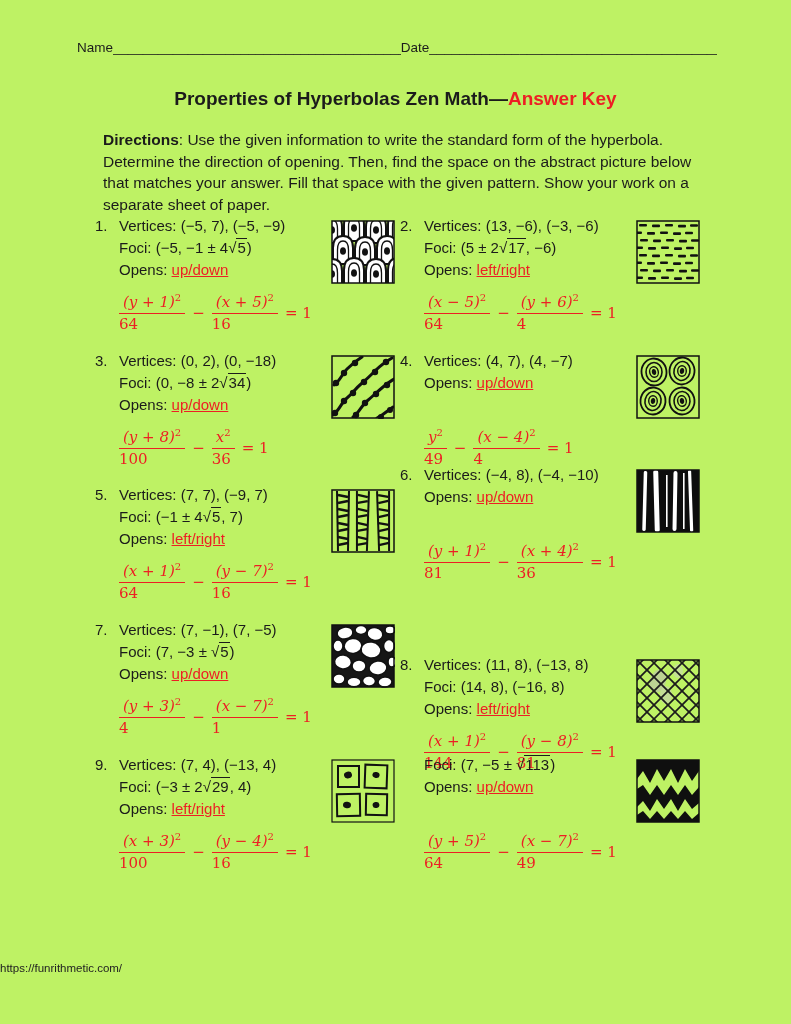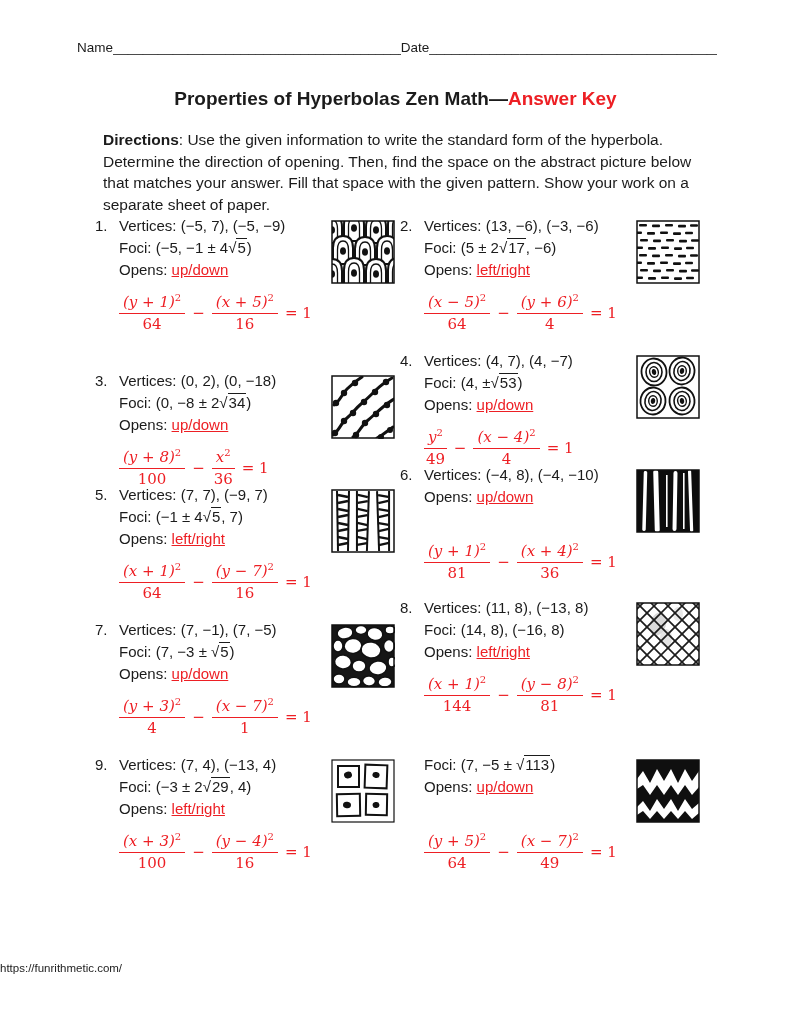--- a/index.html
+++ b/index.html
@@ -1,18 +1,18 @@
 <!DOCTYPE html>
 <html style="--red: #ed1f24;"><head>
 <meta charset="utf-8">
 <style>
   :root { --red:#ed1f24; --ink:#1b1b1b; }
   * { margin:0; padding:0; box-sizing:border-box; }
   body { background:#888; font-family:"Liberation Sans", sans-serif; color:var(--ink); }
-  .page { position:relative; width:791px; height:1024px; background:#ffffff; margin:0 auto; overflow:hidden;padding-left:8px; }
+  .page { position:relative; width:791px; height:1024px; background:#bef264; margin:0 auto; overflow:hidden;padding-left:8px; }
 
   .header { position:absolute; top:40px; left:77px; right:74px; display:flex; font-size:13.5px; white-space:nowrap; }
   .fill-line { flex:1; overflow:hidden; letter-spacing:0; }
 
   .title { position:absolute; top:88px; left:0; width:100%; text-align:center; font-size:19px; font-weight:bold; }
   .title .red { color:var(--red);text-align:center; }
 
   .directions { position:absolute; top:129px; left:95px; width:614px; font-size:15.5px; line-height:21.5px;margin-left:8px; }
 
   .problem { position:absolute; width:300px; }
@@ -20,21 +20,21 @@
   .problem.right { left:400px; }
   .prob-row { display:flex; }
   .prob-text { flex:1; font-size:15px; line-height:22px; }
   .pnum { display:inline-block; width:24px; }
   .pline.indent { padding-left:24px; }
   .opens { color:var(--red); text-decoration:underline; }
   .tile { width:64px; height:64px; margin-top:5px; flex:none; }
   .tile svg { display:block; width:64px; height:64px; }
 
   .eqline { margin:9px 0 0 24px; color:var(--red); font-family:"DejaVu Serif", serif; font-size:15px; white-space:nowrap; }
-  .frac { display:inline-flex; flex-direction:column; text-align:center; vertical-align:middle; }
+  .frac { display:inline-flex; flex-direction:column; vertical-align:middle; }
   .frac .num { padding:0 4px 1.5px; border-bottom:1.6px solid var(--red); }
   .frac .den { padding-top:1.5px; }
   .mvar { font-style:italic; }
   .eqline sup { font-size:10px; line-height:0; }
   .op { margin:0 7px; vertical-align:middle; }
   .rhs { margin-left:7px; vertical-align:middle; }
 
   .mathtext .rad { border-top:1.35px solid currentColor; padding:0 1px; }
 
   .footer { position:absolute; bottom:50px; left:0; width:100%; text-align:left; font-size:11.5px; color:#222; }
@@ -147,21 +147,21 @@
       <span class="frac">
           <span class="num"><span class="mvar">(x − 5)</span><sup>2</sup></span>
           <span class="den">64</span>
         </span><span class="op">−</span><span class="frac">
           <span class="num"><span class="mvar">(y + 6)</span><sup>2</sup></span>
           <span class="den">4</span>
         </span><span class="rhs">= 1</span>
     </div>
   </div>
 
-  <div class="problem left" style="top:370px">
+  <div class="problem left" style="top:350px">
     <div class="prob-row">
       <div class="prob-text">
         <div class="pline"><span class="pnum">3.</span><span>Vertices:</span> <span class="mathtext">(0, 2), (0, −18)</span></div>
         <div class="pline indent"><span>Foci:</span> <span class="mathtext">(0, −8 ± 2√<span class="rad">34</span>)</span></div>
         <div class="pline indent"><span>Opens:</span> <span class="opens">up/down</span></div>
       </div>
       <div class="tile">
         <svg viewBox="0 0 64 64">
           <defs>
               <clipPath id="p3c">
@@ -203,21 +203,20 @@
           <span class="num"><span class="mvar">x</span><sup>2</sup></span>
           <span class="den">36</span>
         </span><span class="rhs">= 1</span>
     </div>
   </div>
 
   <div class="problem right" style="top:350px">
     <div class="prob-row">
       <div class="prob-text">
         <div class="pline"><span class="pnum">4.</span><span>Vertices:</span> <span class="mathtext">(4, 7), (4, −7)</span></div>
-        <div class="pline indent"><span>Foci:</span> <span class="mathtext">(4, ±√<span class="rad">53</span>)</span></div>
         <div class="pline indent"><span>Opens:</span> <span class="opens">up/down</span></div>
       </div>
       <div class="tile">
         <svg viewBox="0 0 64 64">
           <defs>
             <g id="p4g">
                 <ellipse rx="12.5" ry="13.5" fill="none" stroke="#111" stroke-width="1.8"></ellipse>
                 <ellipse rx="8" ry="9.5" fill="none" stroke="#111" stroke-width="1.6" transform="rotate(8)"></ellipse>
                 <ellipse rx="4.3" ry="5.3" fill="none" stroke="#111" stroke-width="1.4" transform="rotate(-6)"></ellipse>
                 <ellipse rx="2.2" ry="3" fill="#111"></ellipse>
@@ -351,21 +350,21 @@
       <span class="frac">
           <span class="num"><span class="mvar">(y + 3)</span><sup>2</sup></span>
           <span class="den">4</span>
         </span><span class="op">−</span><span class="frac">
           <span class="num"><span class="mvar">(x − 7)</span><sup>2</sup></span>
           <span class="den">1</span>
         </span><span class="rhs">= 1</span>
     </div>
   </div>
 
-  <div class="problem right" style="top:597px">
+  <div class="problem right" style="top:654px">
     <div class="prob-row">
       <div class="prob-text">
         <div class="pline"><span class="pnum">8.</span><span>Vertices:</span> <span class="mathtext">(11, 8), (−13, 8)</span></div>
         <div class="pline indent"><span>Foci:</span> <span class="mathtext">(14, 8), (−16, 8)</span></div>
         <div class="pline indent"><span>Opens:</span> <span class="opens">left/right</span></div>
       </div>
       <div class="tile">
         <svg viewBox="0 0 64 64">
           <defs>
               <clipPath id="p8c">

